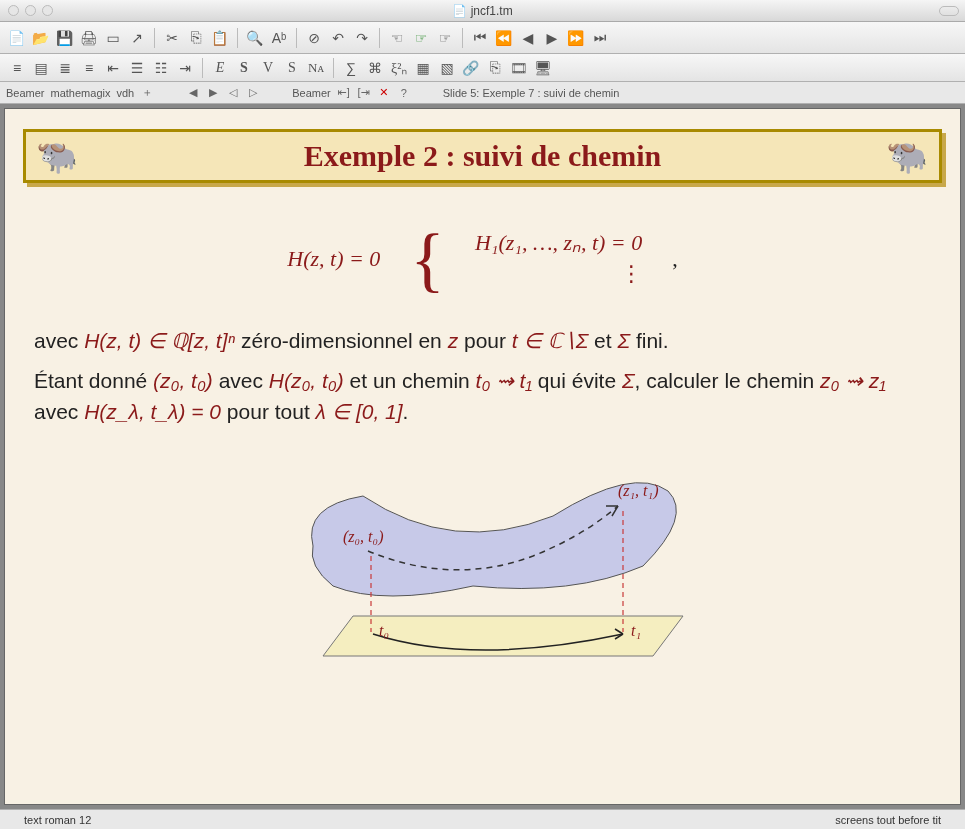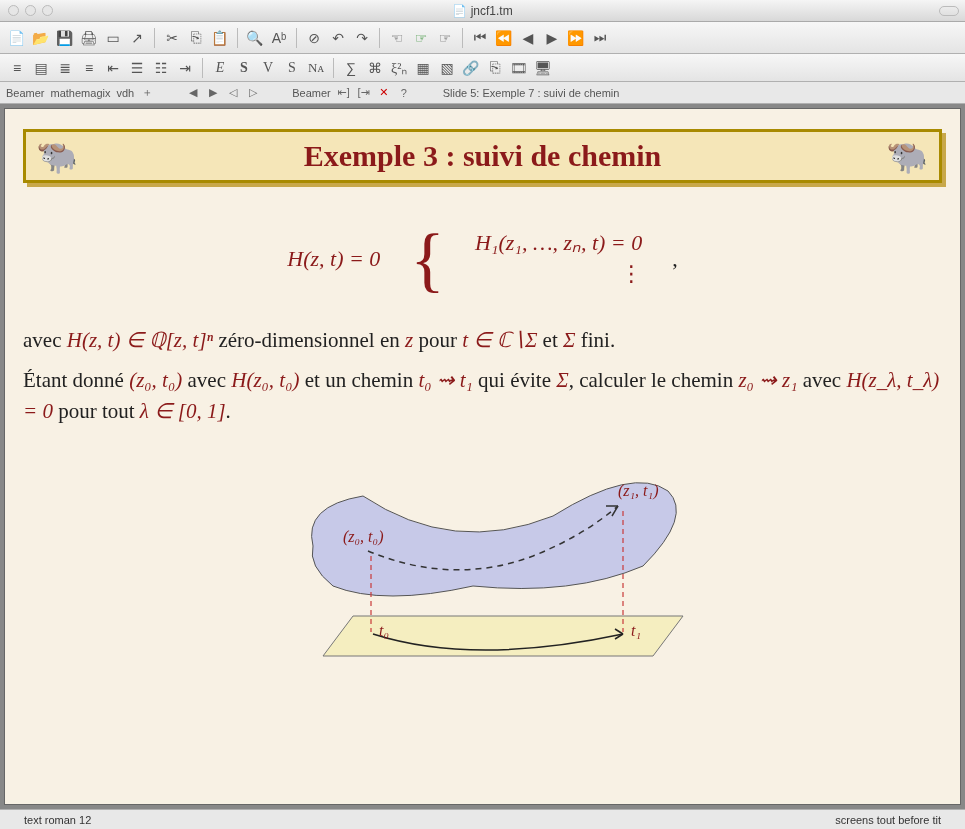--- a/index.html
+++ b/index.html
@@ -102,25 +102,25 @@
   text-align: center;
   margin: 20px 0 30px;
   display: flex;
   justify-content: center;
   align-items: center;
   gap: 30px;
 }
 .brace { font-size: 72px; line-height: 72px; }
 .eqcol { text-align: right; color: #8b1a1a; font-size: 22px; line-height: 1.4; }
 .body-text {
-  font-family: Liberation Serif, serif;
+  font-family: Liberation Sans, sans-serif;
   font-size: 21px;
   color: #222;
   line-height: 1.5;
-  margin: 8px 0;
+  margin: 8px 11px;
 }
 .body-text .m { color: #8b1a1a; font-style: italic; }
 .diagram { display:flex; justify-content:center; margin-top:18px; }
 
 .statusbar {
   height: 20px;
   background: #e8e8e8;
   border-top: 1px solid #b0b0b0;
   display: flex;
   align-items: center;
@@ -220,21 +220,21 @@
   <span class="cbtn" style="color:#c00">✕</span>
   <span class="cbtn">?</span>
   <span style="width:20px"></span>
   <span>Slide 5: Exemple 7 : suivi de chemin</span>
 </div>
 
 <div class="canvas-wrap">
   <div class="page">
     <div class="slide-title-bar">
       <span class="gnu left">🐃</span>
-      <span class="slide-title-text">Exemple 3 : suivi de chemin</span>
+      <span class="slide-title-text">Exemple 2 : suivi de chemin</span>
       <span class="gnu right">🐃</span>
     </div>
 
     <div class="math-block">
       <span class="italic">H(z, t) = 0</span>
       <span class="brace">{</span>
       <span class="eqcol">
         <span class="italic">H₁(z₁, …, zₙ, t) = 0</span><br>
         <span>⋮</span><br>
       </span>

